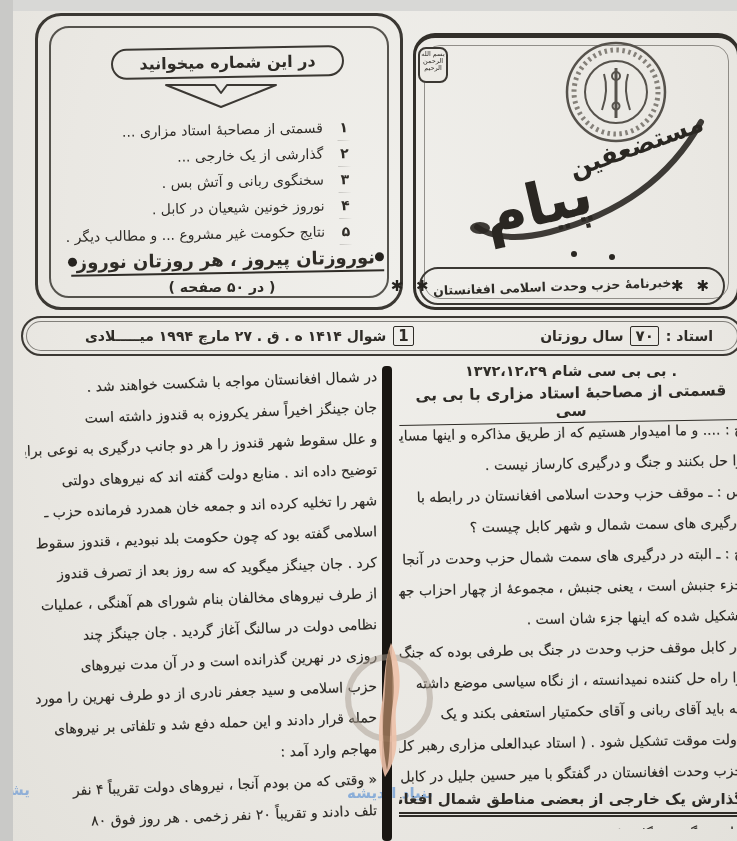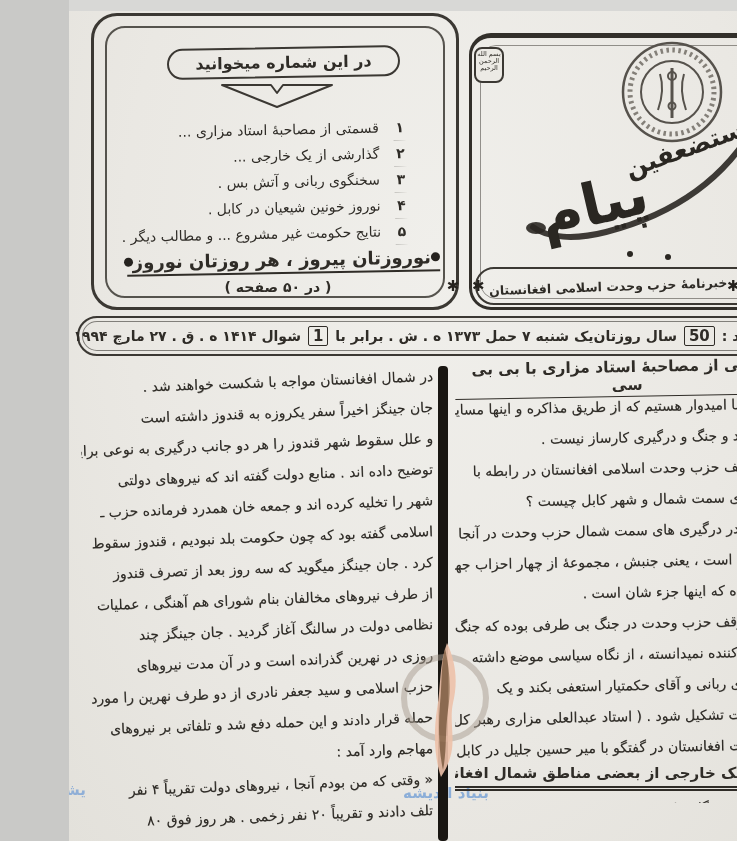--- a/index.html
+++ b/index.html
@@ -169,33 +169,33 @@
     </div>
   </section>
 
   <div class="basmala-box">
     <span>بسم الله الرحمن الرحیم</span>
   </div>
 
   <div class="date-bar">
     <span class="db-group">
       <span>استاد :</span>
-      <span class="num-box">50</span>
+      <span class="num-box">۷۰</span>
       <span>سال روزتان</span>
     </span>
     <span class="db-group">
-      <span>یک شنبه ۷ حمل ۱۳۷۳ ه . ش . برابر با</span>
       <span class="num-box">1</span>
       <span>شوال ۱۴۱۴ ه . ق . ۲۷ مارچ ۱۹۹۴ میـــــلادی</span>
     </span>
   </div>
 
   <div class="divider"></div>
 
   <section class="col col-right">
+    <div class="kicker">. بی بی سی شام ۱۳۷۲،۱۲،۲۹</div>
     <div class="art-title">
       <span>قسمتی از مصاحبهٔ استاد مزاری با بی بی سی</span>
     </div>
     <div>
 
     <div class="hline">ج : .... و ما امیدوار هستیم که از طریق مذاکره و اینها مسایل شان</div>
         <div class="hline">را حل بکنند و جنگ و درگیری کارساز نیست .</div>
         <div class="hline">س : ـ موقف حزب وحدت اسلامی افغانستان در رابطه با</div>
         <div class="hline">درگیری های سمت شمال و شهر کابل چیست ؟</div>
         <div class="hline">ج : ـ البته در درگیری های سمت شمال حزب وحدت در آنجا</div>

